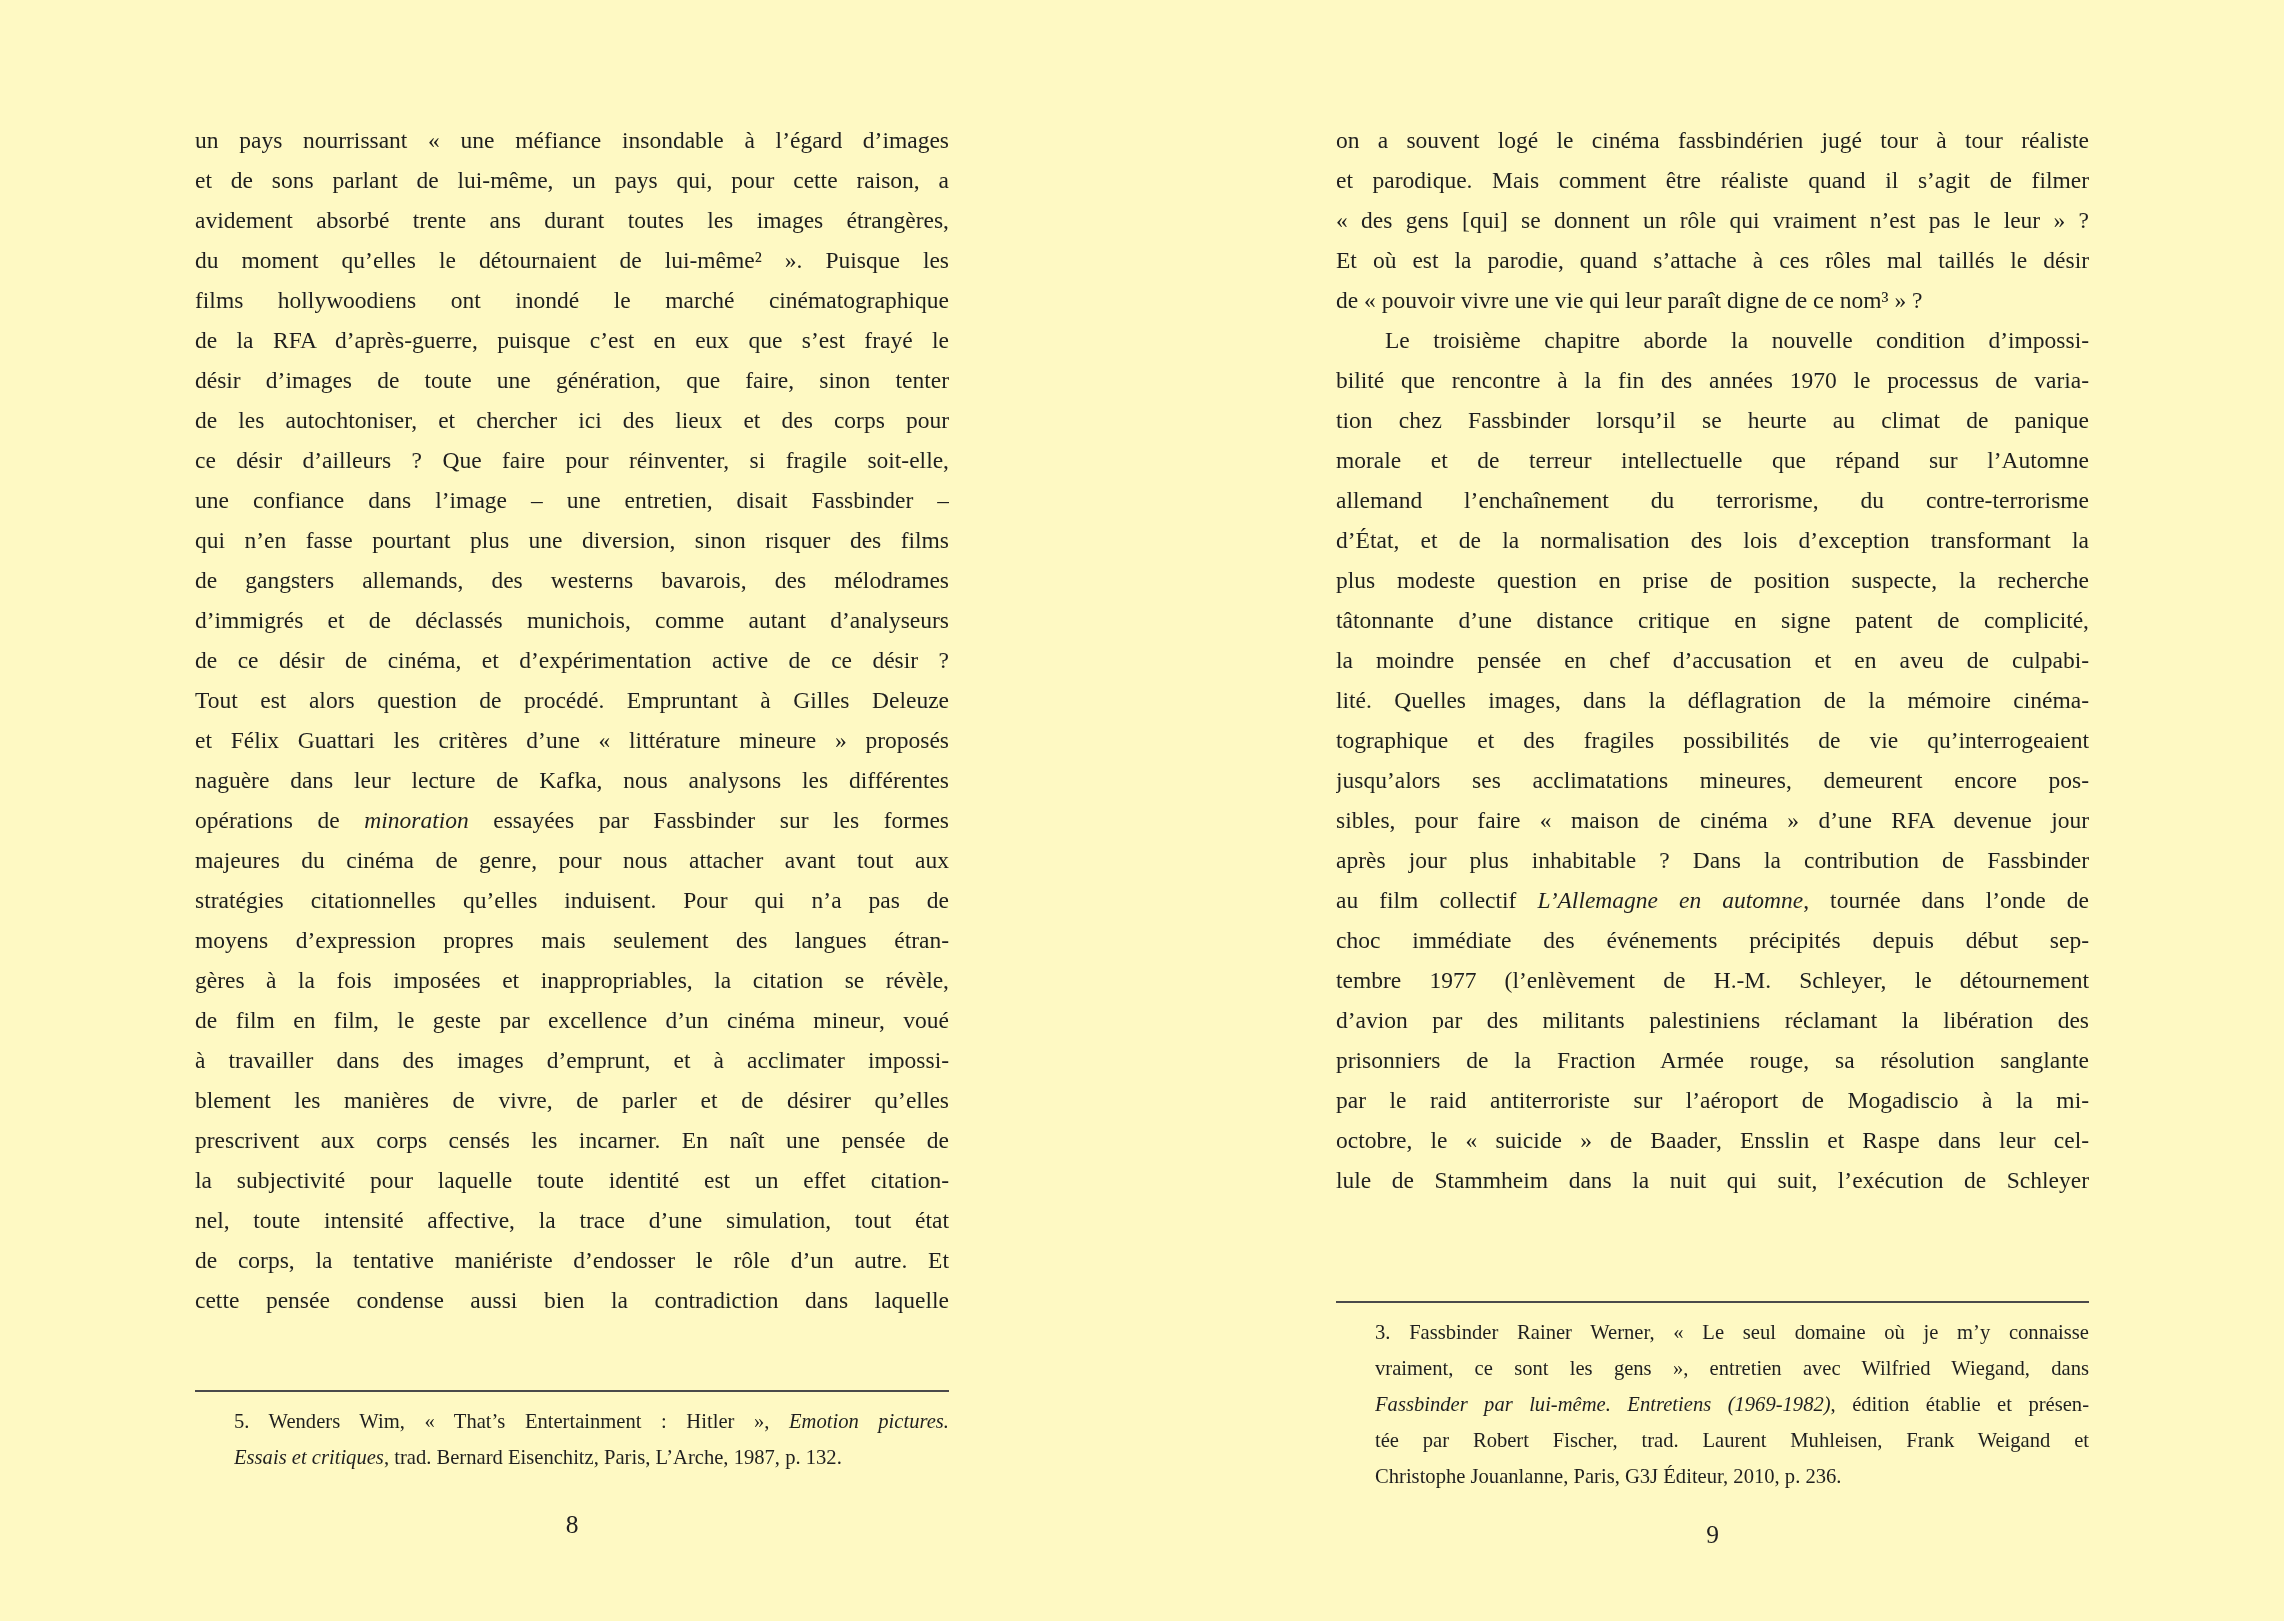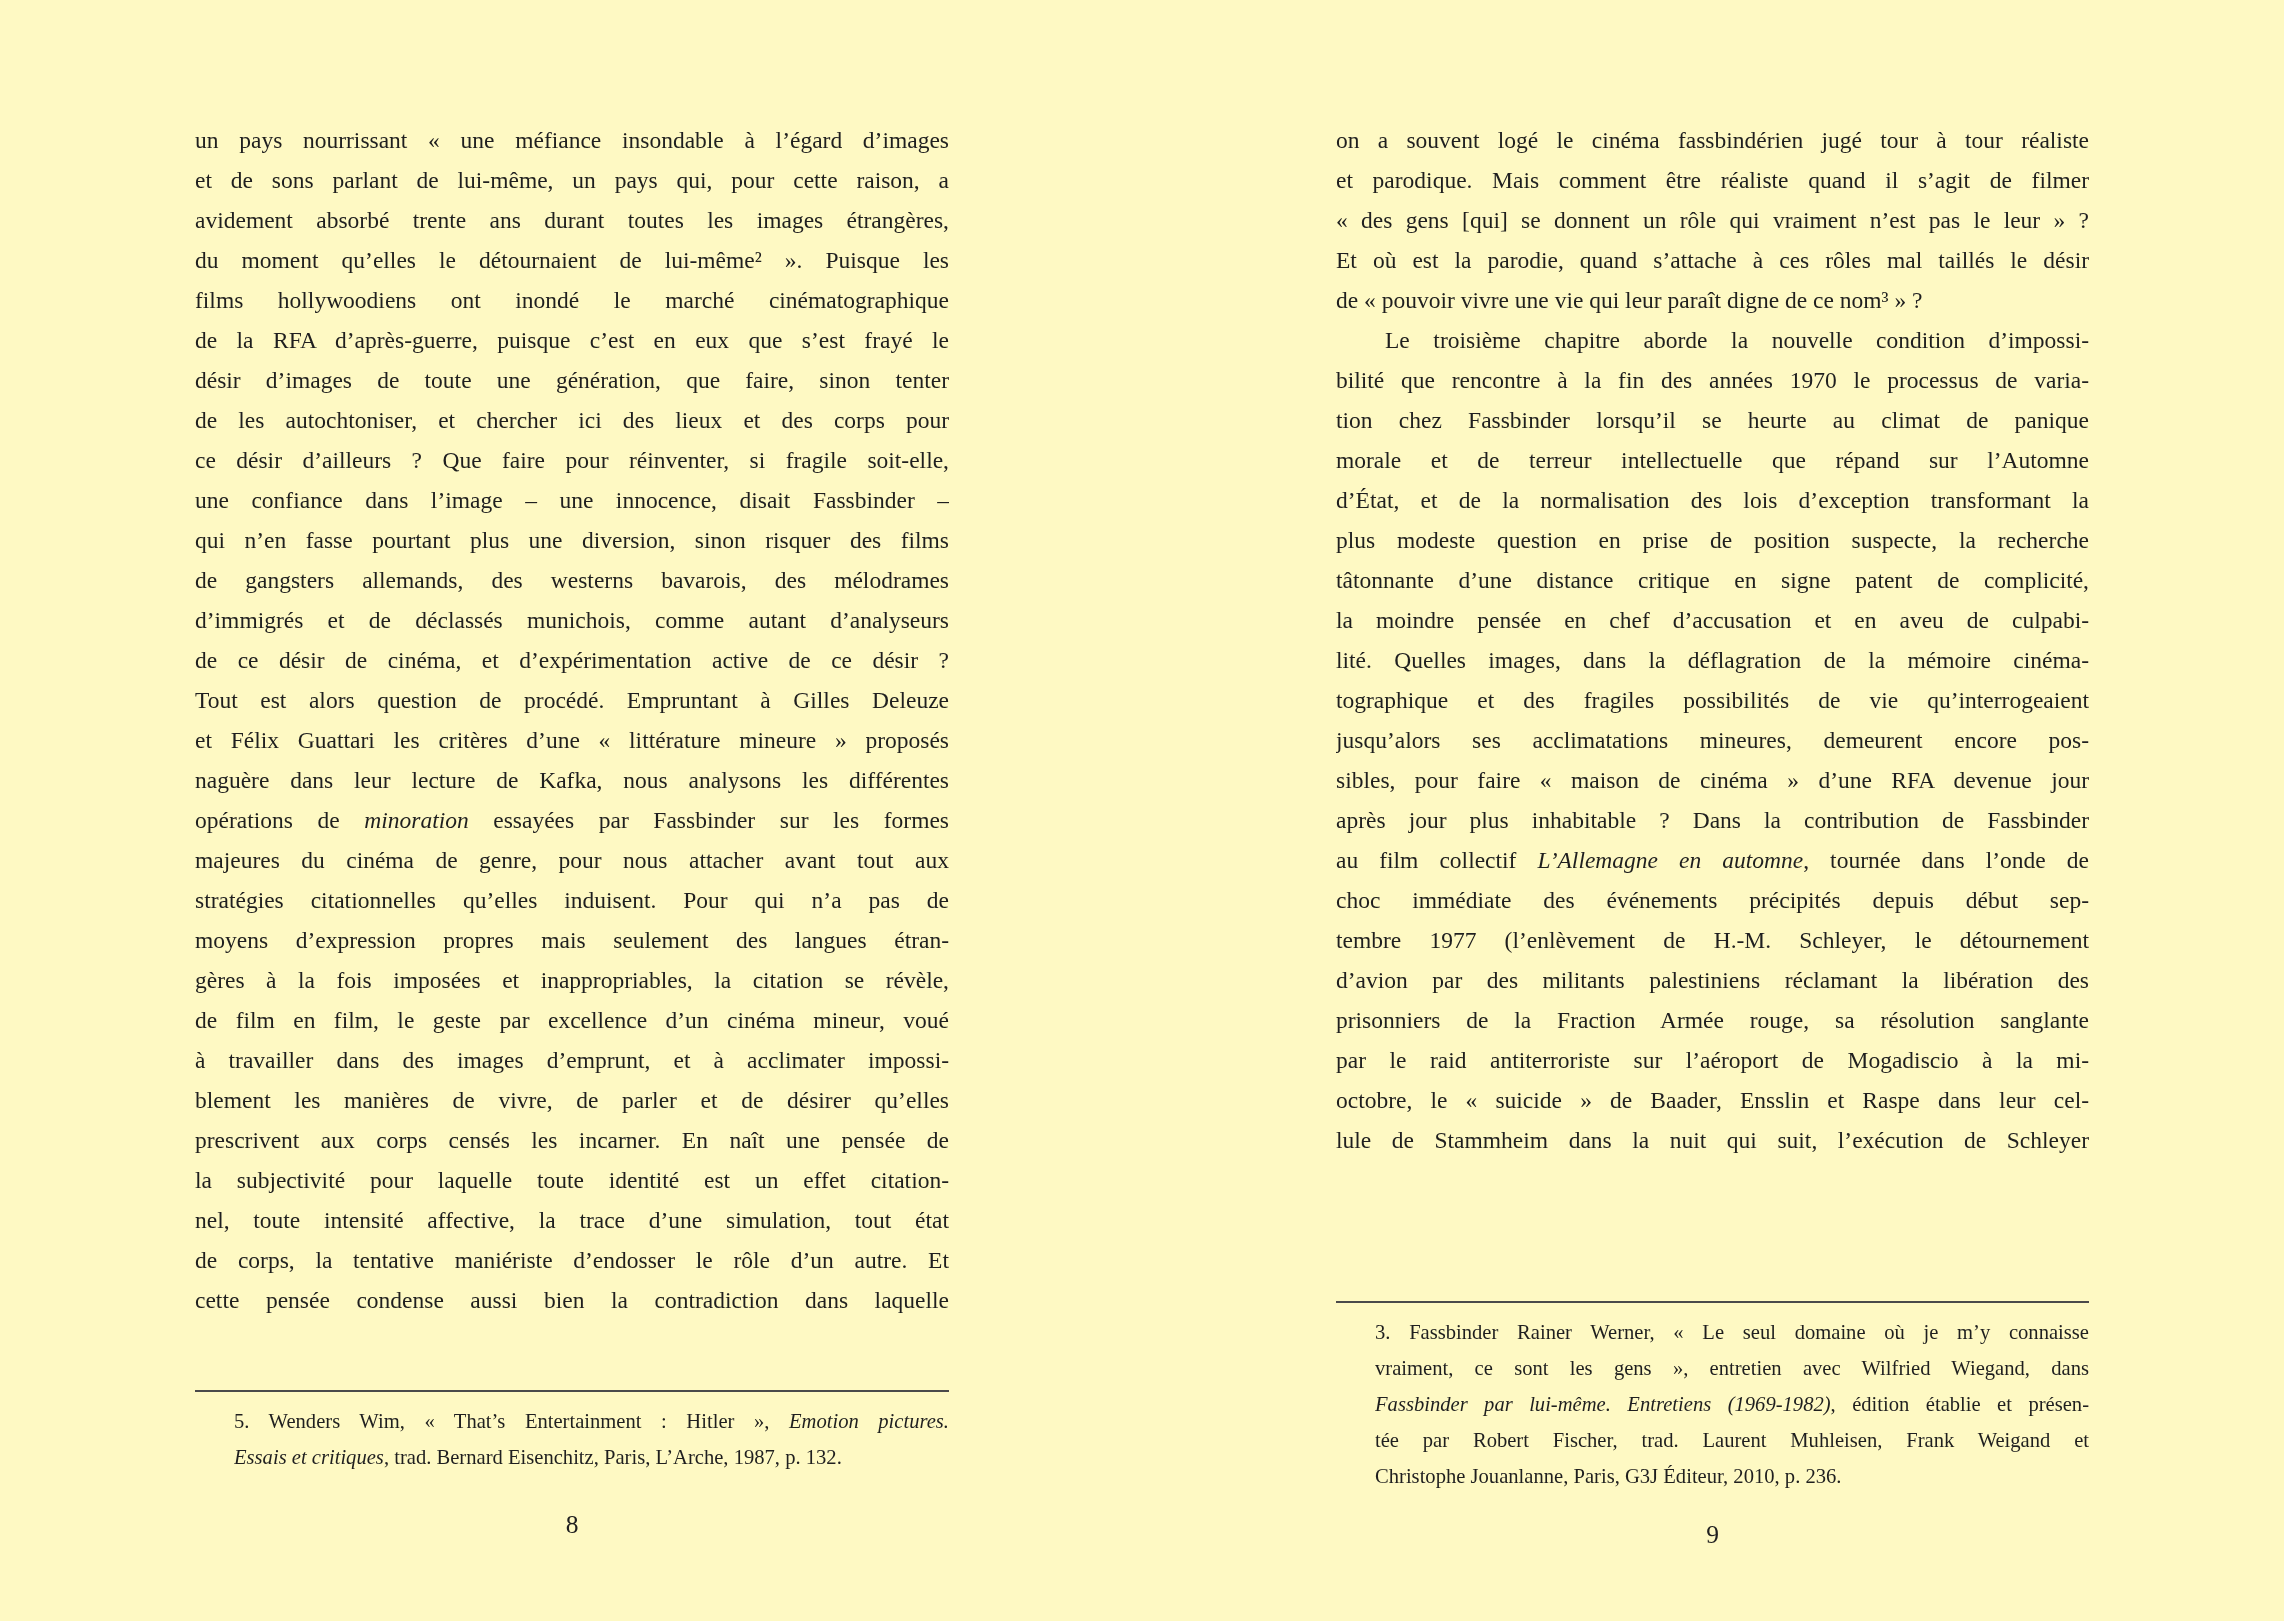--- a/index.html
+++ b/index.html
@@ -64,21 +64,21 @@
     <div class="body-text">
         <div class="line"><span>un pays nourrissant « une méfiance insondable à l’égard d’images</span></div>
         <div class="line"><span>et de sons parlant de lui-même, un pays qui, pour cette raison, a</span></div>
         <div class="line"><span>avidement absorbé trente ans durant toutes les images étrangères,</span></div>
         <div class="line"><span>du moment qu’elles le détournaient de lui-même² ». Puisque les</span></div>
         <div class="line"><span>films hollywoodiens ont inondé le marché cinématographique</span></div>
         <div class="line"><span>de la RFA d’après-guerre, puisque c’est en eux que s’est frayé le</span></div>
         <div class="line"><span>désir d’images de toute une génération, que faire, sinon tenter</span></div>
         <div class="line"><span>de les autochtoniser, et chercher ici des lieux et des corps pour</span></div>
         <div class="line"><span>ce désir d’ailleurs ? Que faire pour réinventer, si fragile soit-elle,</span></div>
-        <div class="line"><span>une confiance dans l’image – une innocence, disait Fassbinder –</span></div>
+        <div class="line"><span>une confiance dans l’image – une entretien, disait Fassbinder –</span></div>
         <div class="line"><span>qui n’en fasse pourtant plus une diversion, sinon risquer des films</span></div>
         <div class="line"><span>de gangsters allemands, des westerns bavarois, des mélodrames</span></div>
         <div class="line"><span>d’immigrés et de déclassés munichois, comme autant d’analyseurs</span></div>
         <div class="line"><span>de ce désir de cinéma, et d’expérimentation active de ce désir ?</span></div>
         <div class="line"><span>Tout est alors question de procédé. Empruntant à Gilles Deleuze</span></div>
         <div class="line"><span>et Félix Guattari les critères d’une « littérature mineure » proposés</span></div>
         <div class="line"><span>naguère dans leur lecture de Kafka, nous analysons les différentes</span></div>
         <div class="line"><span>opérations de </span><i>minoration</i><span> essayées par Fassbinder sur les formes</span></div>
         <div class="line"><span>majeures du cinéma de genre, pour nous attacher avant tout aux</span></div>
         <div class="line"><span>stratégies citationnelles qu’elles induisent. Pour qui n’a pas de</span></div>
@@ -107,20 +107,21 @@
     <div class="body-text">
         <div class="line"><span>on a souvent logé le cinéma fassbindérien jugé tour à tour réaliste</span></div>
         <div class="line"><span>et parodique. Mais comment être réaliste quand il s’agit de filmer</span></div>
         <div class="line"><span>« des gens [qui] se donnent un rôle qui vraiment n’est pas le leur » ?</span></div>
         <div class="line"><span>Et où est la parodie, quand s’attache à ces rôles mal taillés le désir</span></div>
         <div class="line pend"><span>de « pouvoir vivre une vie qui leur paraît digne de ce nom³ » ?</span></div>
         <div class="line indent"><span>Le troisième chapitre aborde la nouvelle condition d’impossi-</span></div>
         <div class="line"><span>bilité que rencontre à la fin des années 1970 le processus de varia-</span></div>
         <div class="line"><span>tion chez Fassbinder lorsqu’il se heurte au climat de panique</span></div>
         <div class="line"><span>morale et de terreur intellectuelle que répand sur l’Automne</span></div>
+        <div class="line"><span>allemand l’enchaînement du terrorisme, du contre-terrorisme</span></div>
         <div class="line"><span>d’État, et de la normalisation des lois d’exception transformant la</span></div>
         <div class="line"><span>plus modeste question en prise de position suspecte, la recherche</span></div>
         <div class="line"><span>tâtonnante d’une distance critique en signe patent de complicité,</span></div>
         <div class="line"><span>la moindre pensée en chef d’accusation et en aveu de culpabi-</span></div>
         <div class="line"><span>lité. Quelles images, dans la déflagration de la mémoire cinéma-</span></div>
         <div class="line"><span>tographique et des fragiles possibilités de vie qu’interrogeaient</span></div>
         <div class="line"><span>jusqu’alors ses acclimatations mineures, demeurent encore pos-</span></div>
         <div class="line"><span>sibles, pour faire « maison de cinéma » d’une RFA devenue jour</span></div>
         <div class="line"><span>après jour plus inhabitable ? Dans la contribution de Fassbinder</span></div>
         <div class="line"><span>au film collectif </span><i>L’Allemagne en automne</i><span>, tournée dans l’onde de</span></div>

